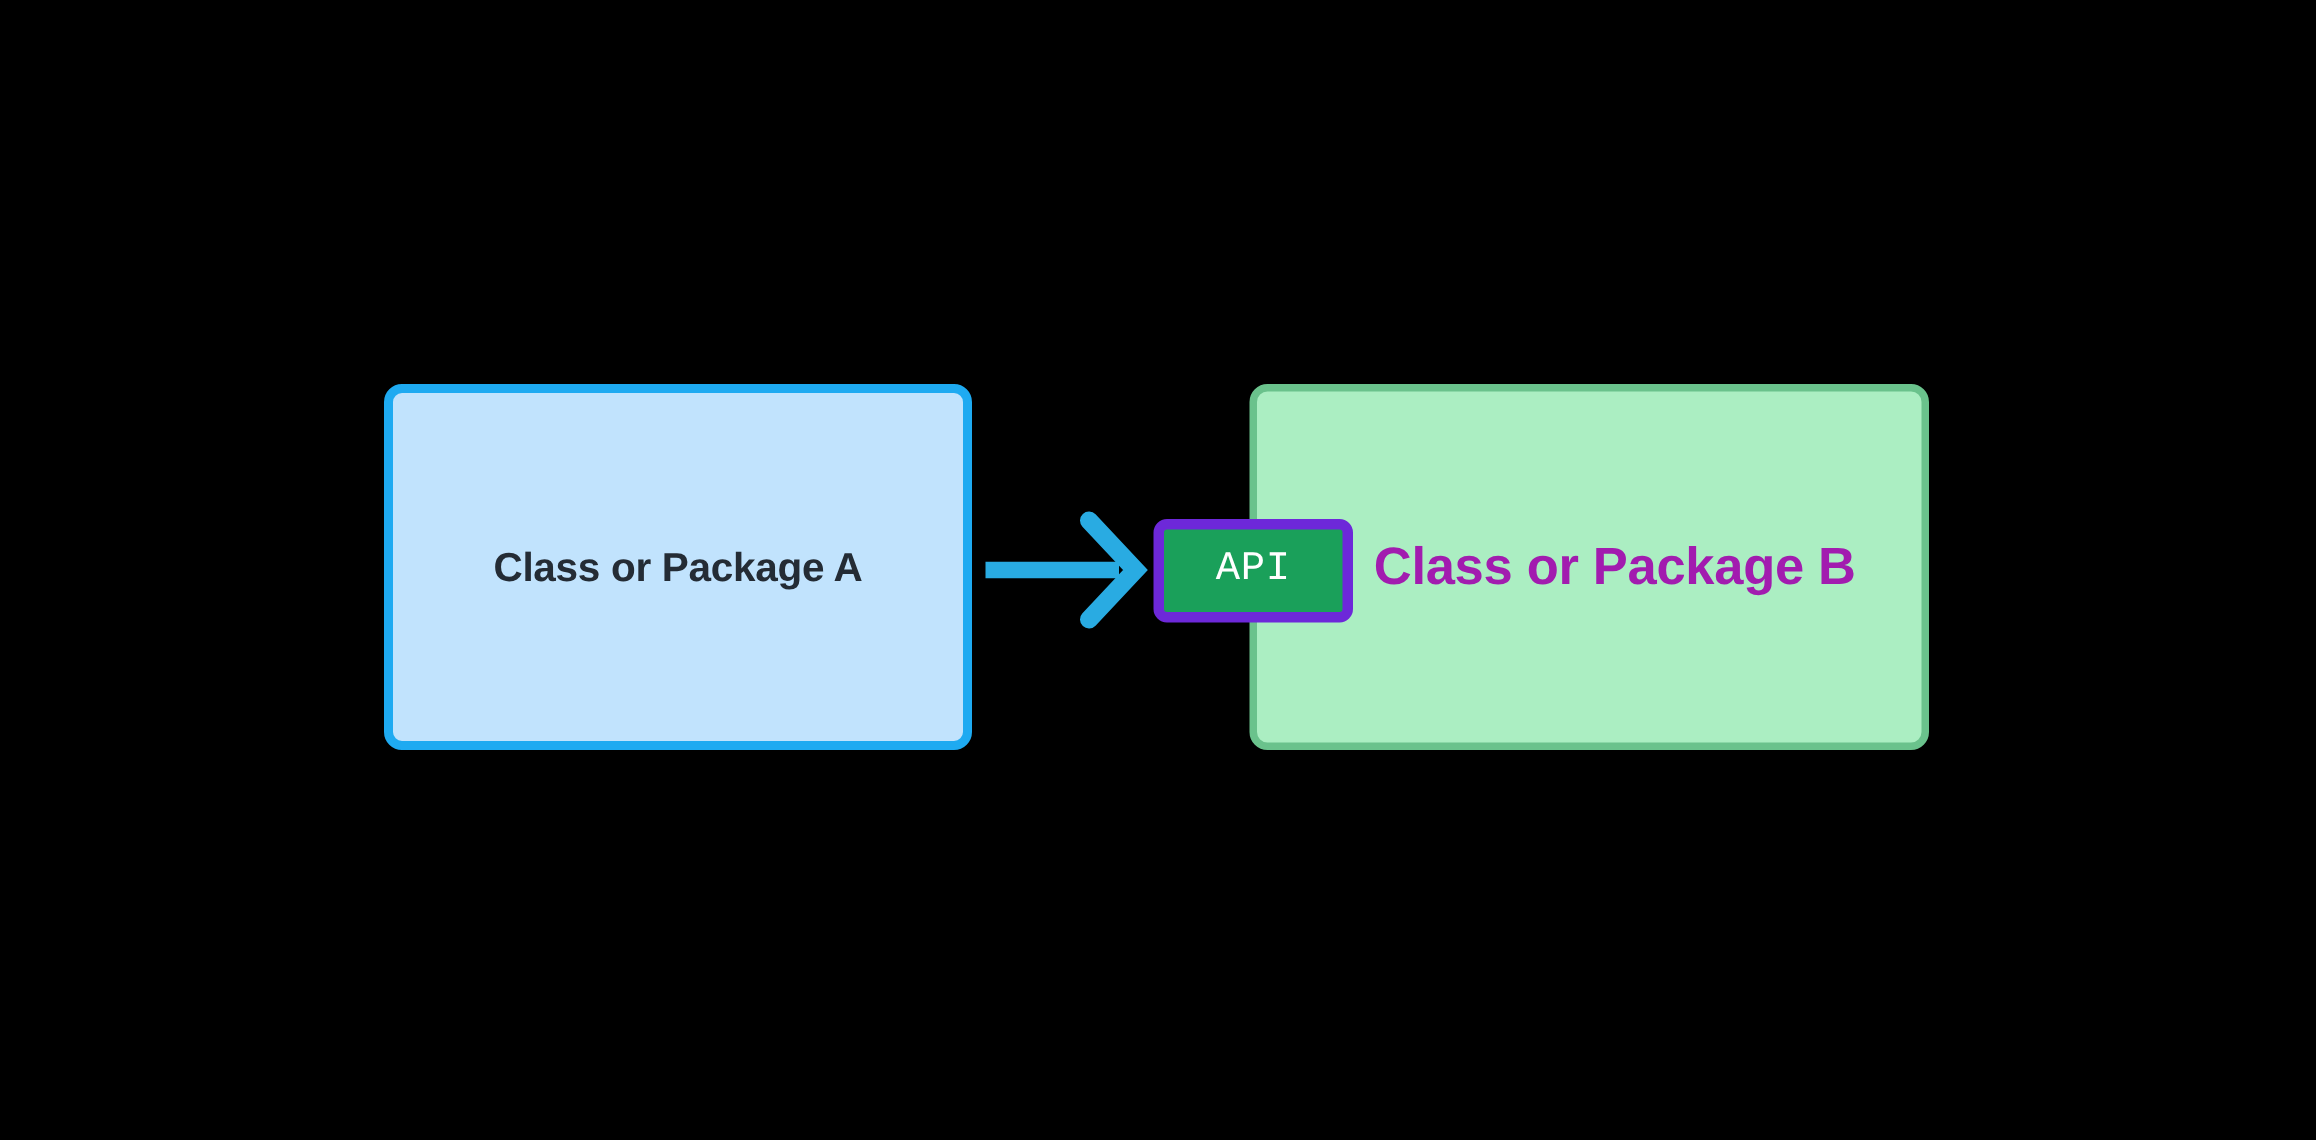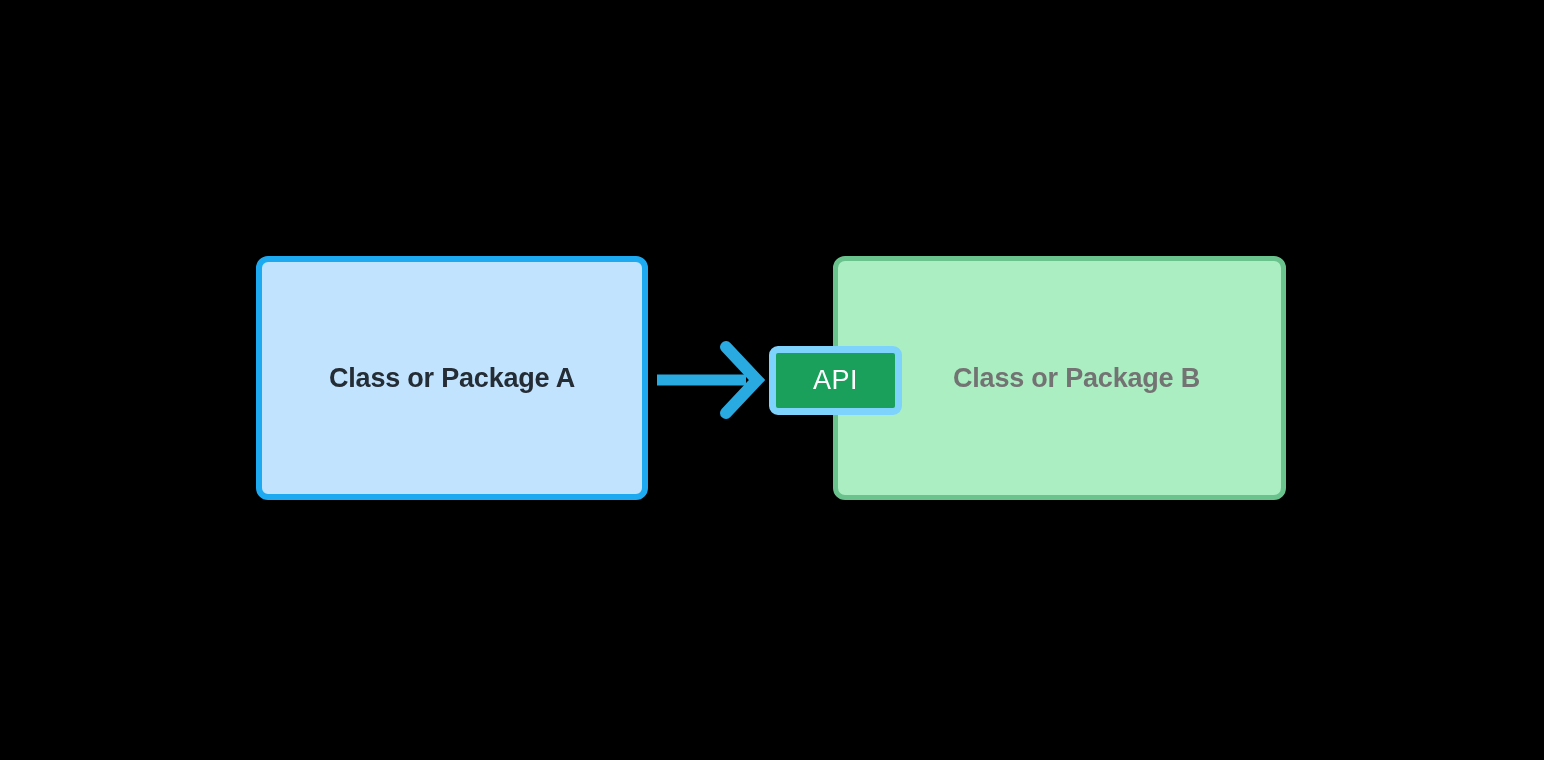--- a/index.html
+++ b/index.html
@@ -56,23 +56,23 @@
     height: 244px;
     box-sizing: border-box;
     background: #abeec2;
     border: 5px solid #6ac28c;
     border-radius: 12px;
     display: flex;
     align-items: center;
     justify-content: center;
   }
   .node-b-label {
-    font-size: 27px;
+    font-size: 35px;
     font-weight: bold;
-    color: #737373;
+    color: #a21caf;
     letter-spacing: -0.2px;
     white-space: nowrap;
     transform: translateX(17px);
   }
 
   
   .connector {
     position: absolute;
     left: 648px;
     top: 330px;
@@ -83,25 +83,26 @@
 
   
   .api-badge {
     position: absolute;
     left: 769px;
     top: 346px;
     width: 133px;
     height: 69px;
     box-sizing: border-box;
     background: #1aa05a;
-    border: 7px solid #7dd3fc;
+    border: 7px solid #6d28d9;
     border-radius: 9px;
     display: flex;
     align-items: center;
     justify-content: center;
+    font-family: Liberation Mono, monospace;
   }
   .api-badge-label {
     font-size: 27px;
     font-weight: normal;
     color: #ffffff;
     letter-spacing: 0.5px;
     line-height: 1;
   }
 </style>
 </head>

